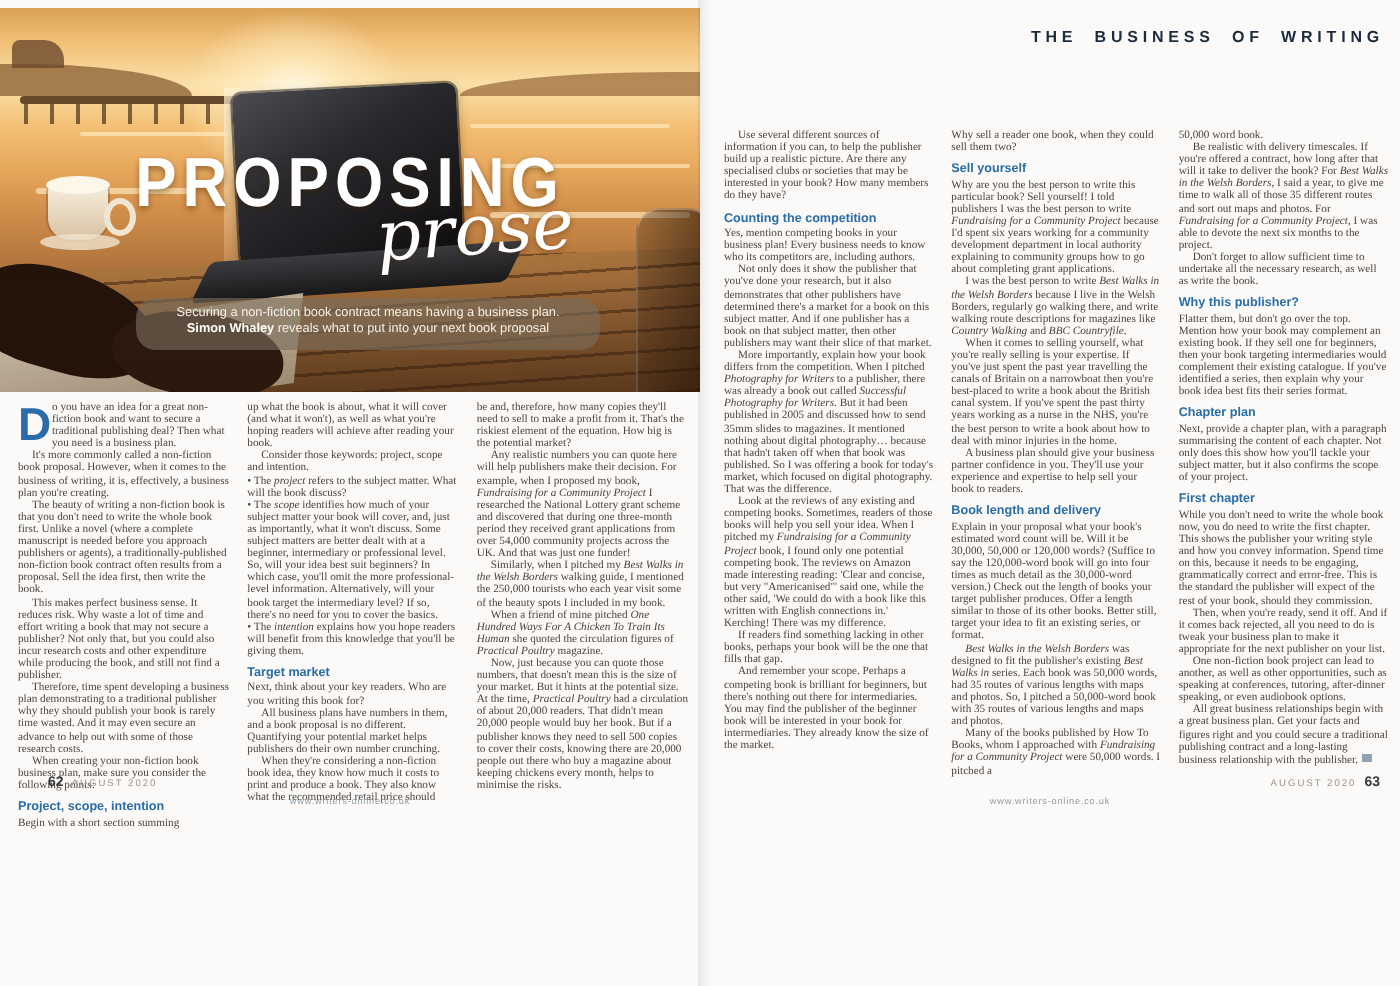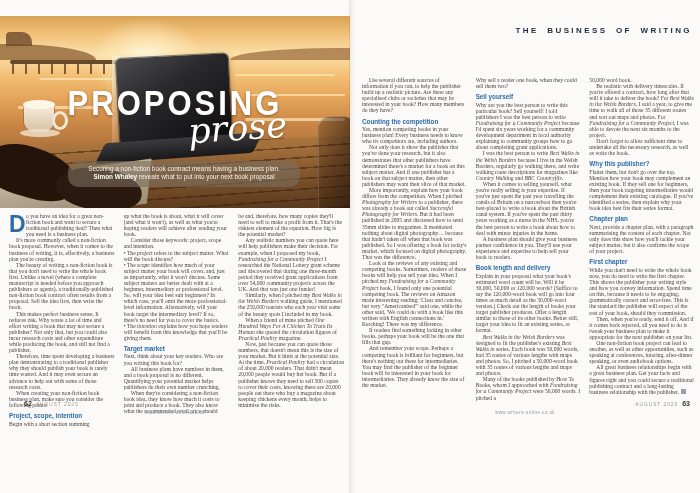--- a/index.html
+++ b/index.html
@@ -1,18 +1,18 @@
 <!DOCTYPE html>
 <html><head>
 <meta charset="utf-8">
 <style>
   html,body{margin:0;padding:0;}
   .spread{position:relative;width:700px;height:493px;background:#fbfaf8;overflow:hidden;
           font-family:"Liberation Serif", serif;color:#4a4440;}
-  .page{position:absolute;top:16px;height:409px;border-radius:27px;}
+  .page{position:absolute;top:4px;height:409px;border-radius:27px;}
   .page-left{left:0;width:350px;}
   .page-right{left:350px;width:350px;}
   .gutter{position:absolute;left:349px;top:0;width:6px;height:493px;
           background:linear-gradient(90deg,rgba(0,0,0,.08),rgba(0,0,0,0));pointer-events:none;}
 
   
   .hero{position:absolute;left:0;top:0;width:350px;height:192px;overflow:hidden;
         background:linear-gradient(180deg,#d9a255 0%,#f1c078 9%,#fbe0a8 20%,#f3bf74 31%,
                    #e6a75c 42%,#d18e4a 53%,#b87a3f 64%,#9b6636 76%,#7c512c 89%,#6a4526 100%);}
   .sun-glow{position:absolute;left:92px;top:2px;width:110px;height:86px;

